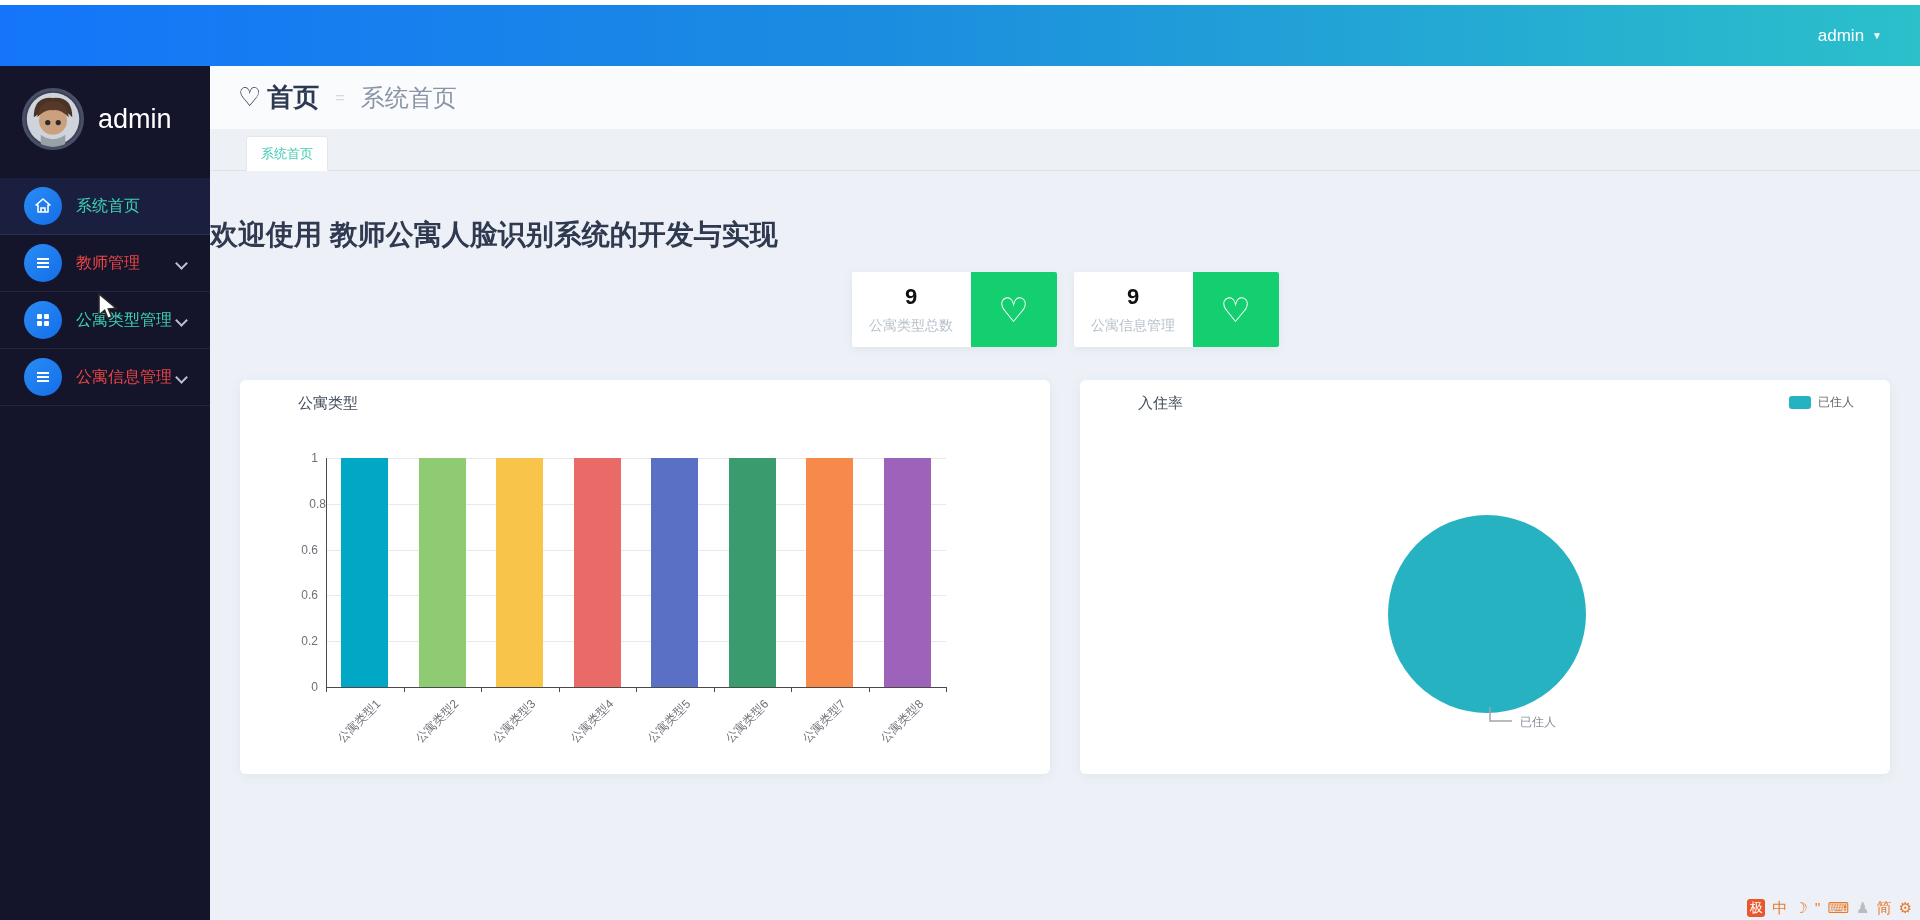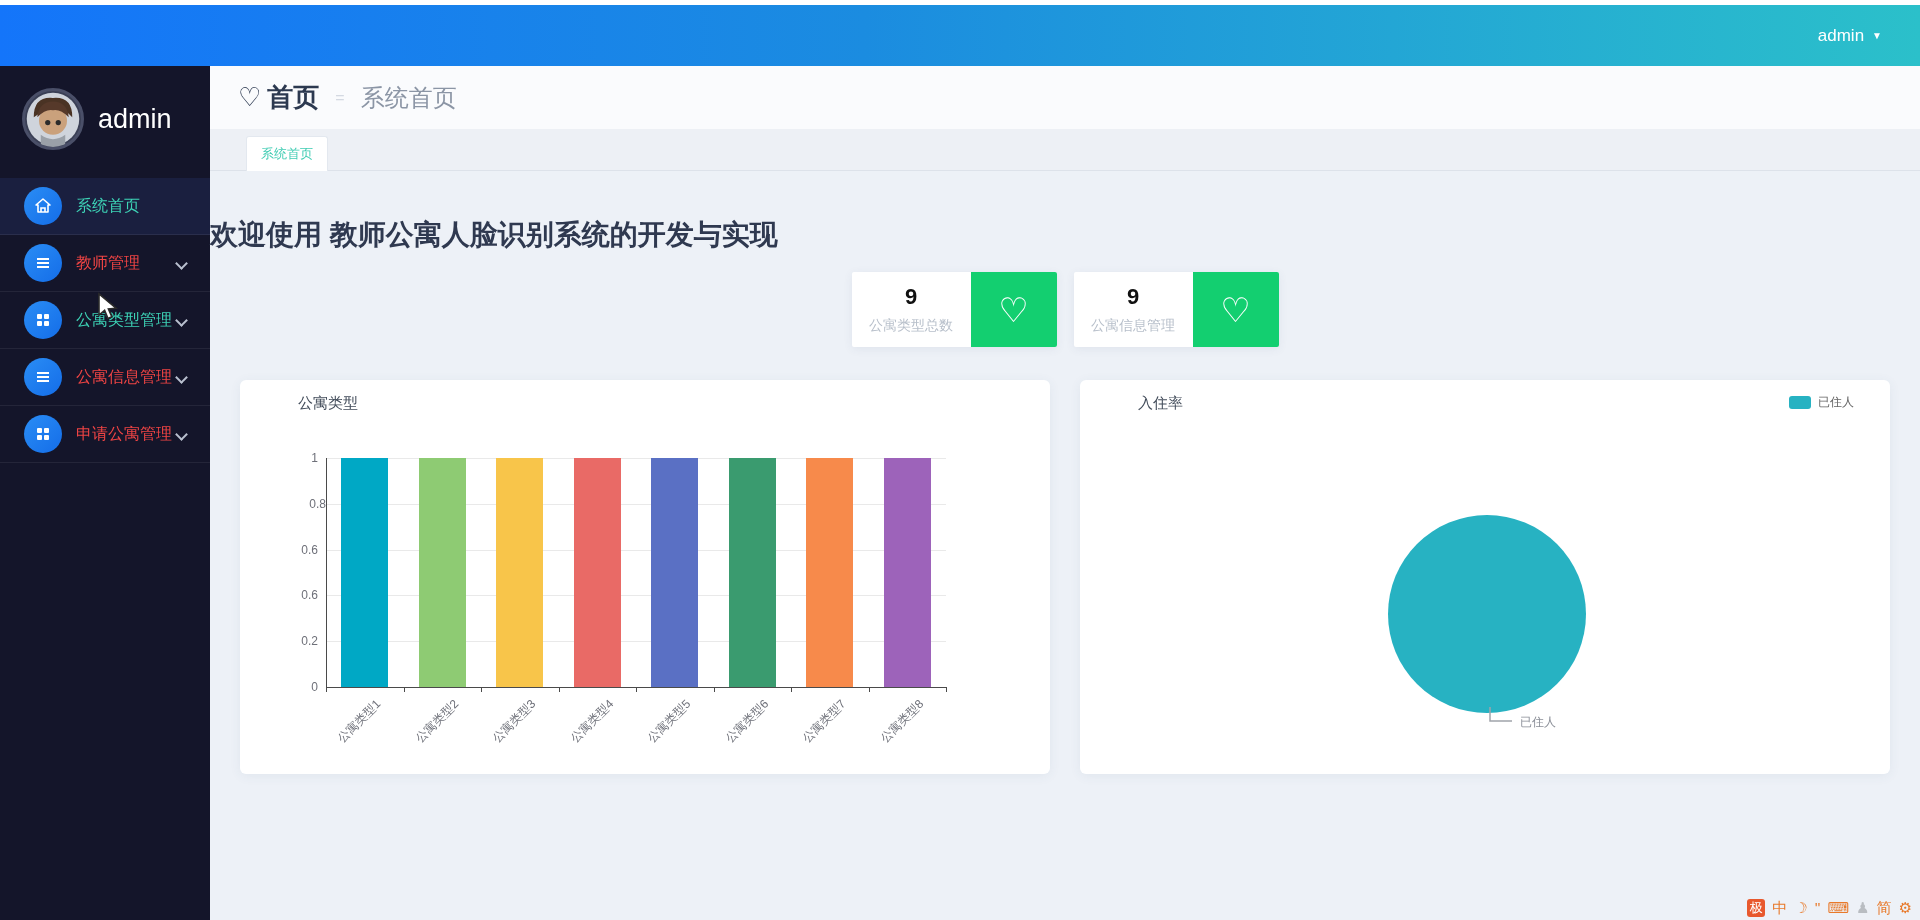--- a/index.html
+++ b/index.html
@@ -168,34 +168,20 @@
         <span class="micon">
           <svg viewBox="0 0 18 18">
             <g stroke="#fff" stroke-width="2">
               <line x1="3" y1="5" x2="15" y2="5"></line>
               <line x1="3" y1="9" x2="15" y2="9"></line>
               <line x1="3" y1="13" x2="15" y2="13"></line>
             </g>
           </svg>
         </span>
         <span class="mlabel">公寓信息管理</span>
-        <span class="chev"></span>
-      </div>
-      <div class="menu-item">
-        <span class="micon">
-          <svg viewBox="0 0 18 18">
-            <g fill="#fff">
-              <rect x="3" y="3" width="5" height="5" rx="1"></rect>
-              <rect x="10" y="3" width="5" height="5" rx="1"></rect>
-              <rect x="3" y="10" width="5" height="5" rx="1"></rect>
-              <rect x="10" y="10" width="5" height="5" rx="1"></rect>
-            </g>
-          </svg>
-        </span>
-        <span class="mlabel">申请公寓管理</span>
         <span class="chev"></span>
       </div>
     </div>
 </div>
 
 <svg class="cursor" width="26" height="30" viewBox="0 0 26 30">
   <path d="M3 2 L3 23 L8.6 18.4 L12 26.5 L15.8 24.8 L12.4 16.9 L20 16.2 Z" fill="#ffffff" stroke="#2b2b2b" stroke-width="1.6"></path>
 </svg>
 
 <div class="main">

